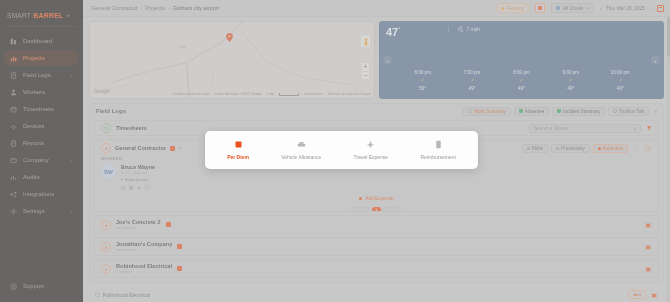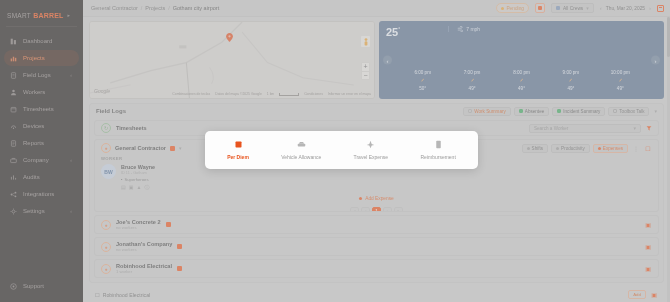--- a/index.html
+++ b/index.html
@@ -373,21 +373,21 @@
             <span>Datos del mapa ©2025 Google</span>
             <span>1 km</span>
             <span class="scalebar"></span>
             <span>Condiciones</span>
             <span>Informar un error en el mapa</span>
           </div>
         </div>
 
         <div class="weather">
           <div class="w-top">
-            <div class="w-temp"><span>25</span><sup>°</sup></div>
+            <div class="w-temp"><span>47</span><sup>°</sup></div>
             <div class="w-wind">
               <svg width="6" height="6" viewBox="0 0 8 8">
                   <path d="M1 3h4.5a1.3 1.3 0 1 0-1.3-1.3" stroke="#d5dde7" stroke-width=".8" fill="none"></path>
                   <path d="M1 5.4h5.2a1.2 1.2 0 1 1-1.2 1.2" stroke="#d5dde7" stroke-width=".8" fill="none"></path>
                 </svg>
               <span>7 mph</span>
             </div>
           </div>
           <div class="w-hours" id="whours">
               <div class="w-hour">

